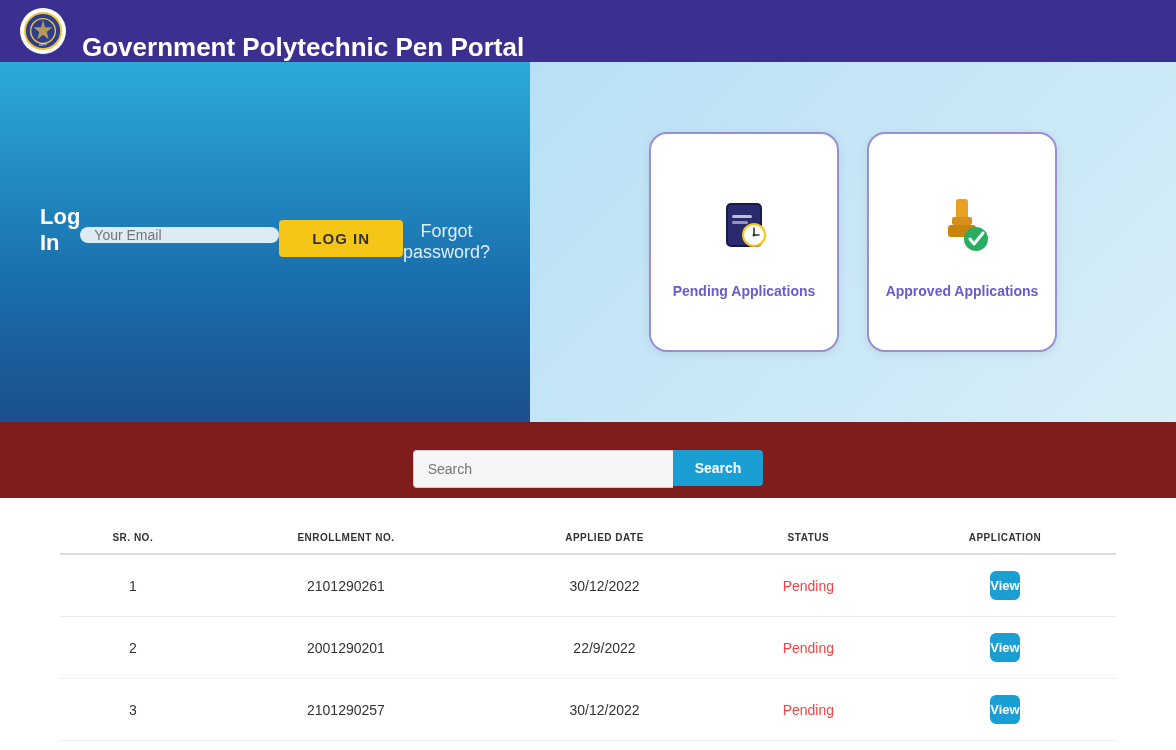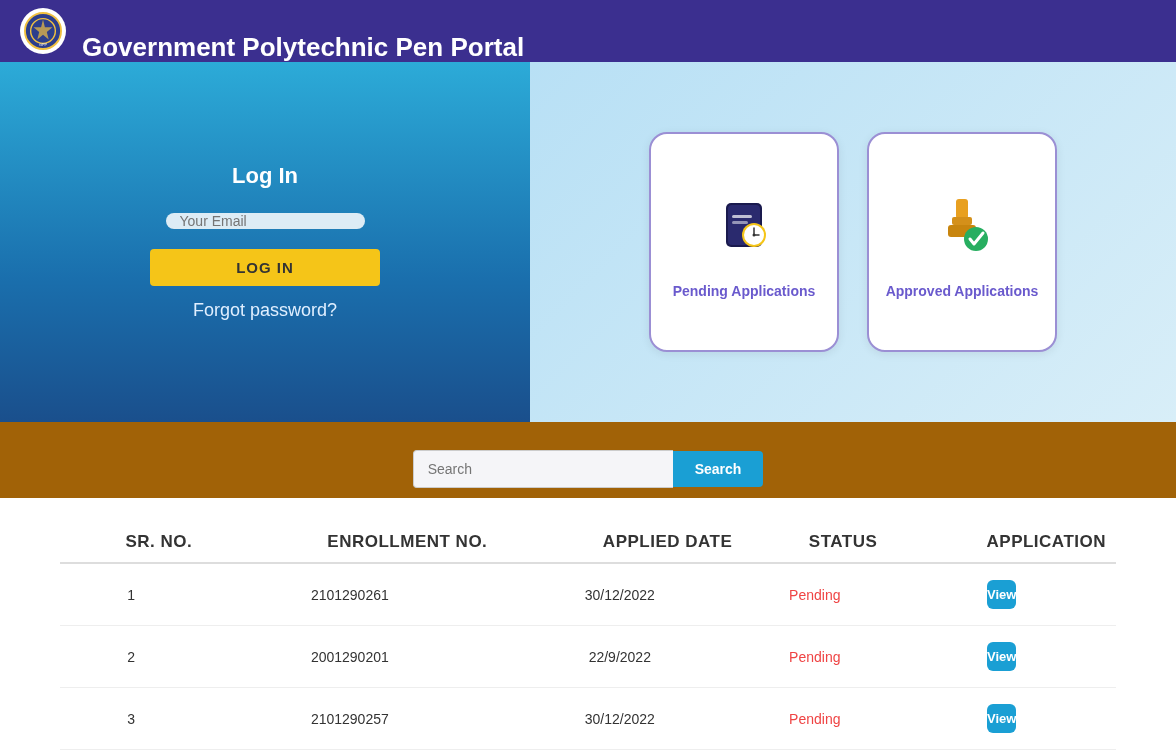--- a/index.html
+++ b/index.html
@@ -37,21 +37,21 @@
       display: flex;
       height: 360px;
       background: linear-gradient(135deg, #1a9fd4 0%, #0e7ab5 60%, #cce8f8 100%);
     }
 
     
     .login-panel {
       width: 530px;
       background: linear-gradient(180deg, #2cabd8 0%, #1a6fad 60%, #1a4f8c 100%);
       display: flex;
-      flex-direction: column;
+      flex-direction: row;
       align-items: center;
       justify-content: center;
       padding: 30px 40px;
     }
     .login-title {
       color: #fff;
       font-size: 22px;
       font-weight: bold;
       margin-bottom: 24px;
     }
@@ -124,23 +124,23 @@
       font-size: 14px;
       font-weight: bold;
       color: #6a5acd;
       text-align: left;
     }
 
     
     .search-section {
       display: flex;
       justify-content: center;
-      align-items: center;
+      align-items: flex-start;
       padding: 28px 0 10px 0;
-      background: #a16207;
+      background: #7f1d1d;
     }
     .search-input {
       width: 260px;
       padding: 10px 14px;
       border: 1px solid #ccc;
       border-right: none;
       border-radius: 4px 0 0 4px;
       background: #f5f5f8;
       font-size: 14px;
       outline: none;
@@ -161,24 +161,24 @@
     .table-section {
       background: #fff;
       padding: 10px 60px 30px 60px;
     }
     table {
       width: 100%;
       border-collapse: collapse;
       margin-top: 10px;
     }
     thead tr th {
-      font-size: 17px;
+      font-size: 10px;
       font-weight: bold;
       color: #333;
-      text-align: right;
+      text-align: center;
       padding: 14px 10px 10px 10px;
       border-bottom: 2px solid #ddd;
       letter-spacing: 0.5px;
     }
     tbody tr td {
       text-align: center;
       padding: 16px 10px;
       font-size: 14px;
       color: #333;
       border-bottom: 1px solid #eee;

